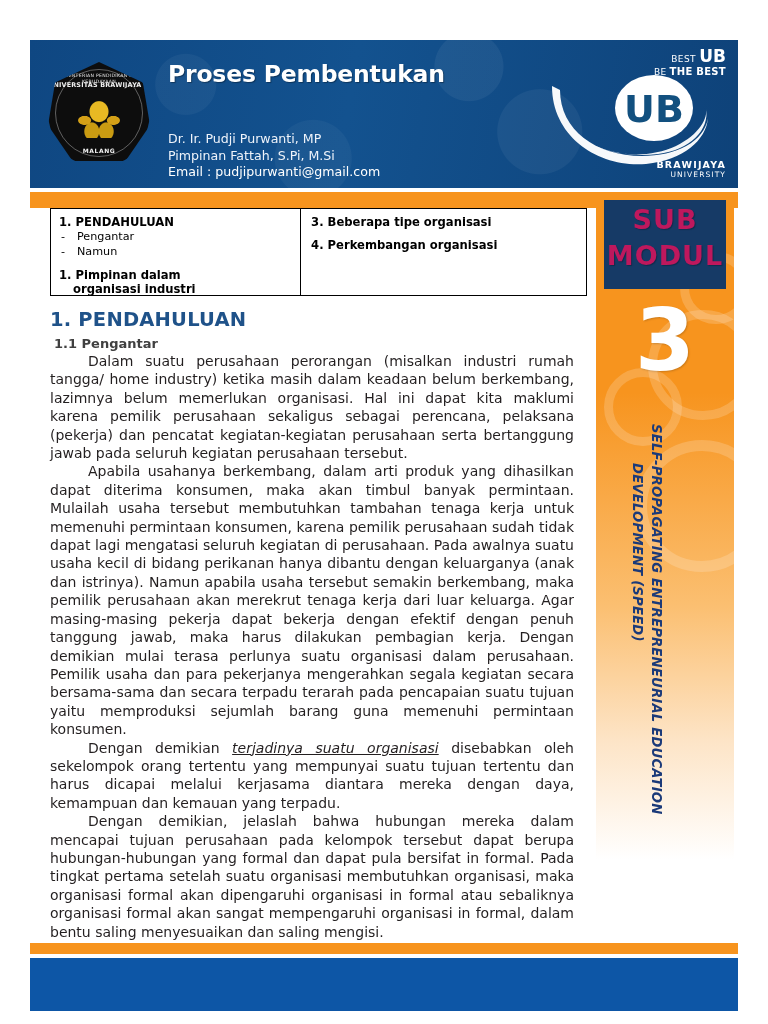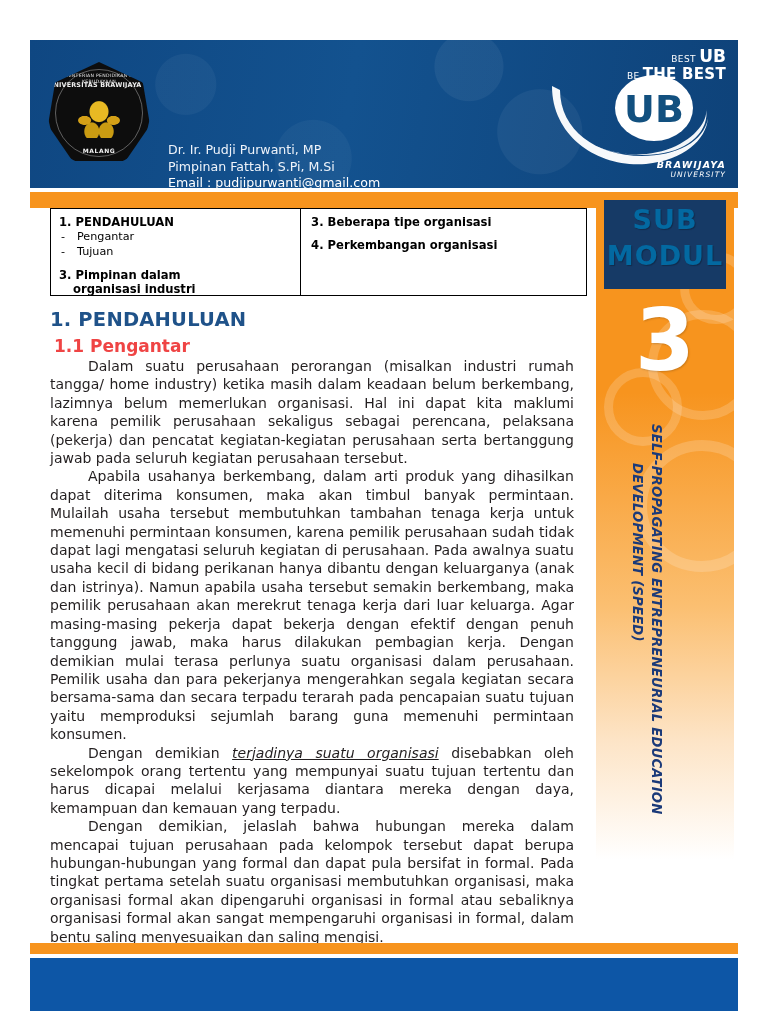--- a/index.html
+++ b/index.html
@@ -99,21 +99,21 @@
     color: #ffffff;
     font-size: 23.5px;
     font-weight: bold;
     line-height: 29px;
     letter-spacing: -0.2px;
     text-shadow: 1px 1px 1px rgba(0,0,0,0.35);
   }
   .header-authors {
     position: absolute;
     left: 138px;
-    top: 102px;
+    top: 91px;
     width: 400px;
     color: #eef3fa;
     font-size: 12.6px;
     line-height: 16.5px;
   }
   .header-authors .email {
     font-weight: normal;
     color: #ffffff;
   }
 
@@ -129,29 +129,28 @@
     position: absolute;
     right: 12px;
     top: 8px;
     color: #ffffff;
     text-align: right;
     line-height: 1;
   }
   .join-ub .l1 { font-size: 9px; letter-spacing: 0.4px; }
   .join-ub .l1 b { font-size: 17px; font-weight: bold; letter-spacing: 0px; }
   .join-ub .l2 { font-size: 9px; margin-top: 2px; letter-spacing: 0.3px;}
-  .join-ub .l2 b { font-size: 15px; font-weight: bold; }
+  .join-ub .l2 b { font-size: 10px; font-weight: bold; }
   .brawijaya-univ {
     position: absolute;
     right: 12px;
     bottom: 8px;
     color: #ffffff;
     text-align: right;
     line-height: 10px;
-    font-style: italic;
   }
   .brawijaya-univ .b1 { font-size: 9.5px; font-weight: bold; letter-spacing: 1.2px; }
   .brawijaya-univ .b2 { font-size: 7.5px; letter-spacing: 1.1px; }
 
   
   .orange-bar-top {
     position: absolute;
     left: 30px;
     top: 192px;
     width: 708px;
@@ -187,21 +186,21 @@
     height: 89px;
     background: #163a66;
     z-index: 3;
   }
   .sub-modul-text {
     position: absolute;
     left: 8px;
     top: 10px;
     width: 122px;
     text-align: center;
-    color: #0369a1;
+    color: #be185d;
     font-size: 27px;
     font-weight: bold;
     line-height: 36px;
     letter-spacing: 1px;
     z-index: 4;
     text-shadow: 1px 1px 1px rgba(0,0,0,0.25);
   }
   .modul-number {
     position: absolute;
     left: 8px;
@@ -291,22 +290,22 @@
   }
   .sec-title {
     color: #1f5289;
     font-size: 19.5px;
     font-weight: bold;
     letter-spacing: 0.2px;
     margin: 0 0 5px 0;
     font-family: "DejaVu Sans", sans-serif;
   }
   .sub-title {
-    color: #ef4444;
-    font-size: 17px;
+    color: #404040;
+    font-size: 13px;
     font-weight: bold;
     margin: 0 0 1px 4px;
   }
   p.body {
     margin: 0;
     color: #231f20;
     font-size: 14px;
     line-height: 18.4px;
     text-align: justify;
     text-indent: 38px;
@@ -341,20 +340,21 @@
     <div class="seal-body">
       <div class="seal-ring"></div>
       <div class="seal-top-text">KEMENTERIAN PENDIDIKAN DAN KEBUDAYAAN</div>
       <div class="seal-mid-text">UNIVERSITAS BRAWIJAYA</div>
       <div class="seal-figure"></div>
       <div class="seal-bottom-text">MALANG</div>
     </div>
   </div>
 
   <div class="header-title">
+    <div>Proses Pembentukan</div>
   </div>
 
   <div class="header-authors">
     <div>Dr. Ir. Pudji Purwanti, MP</div>
     <div>Pimpinan Fattah, S.Pi, M.Si</div>
     <div class="email">Email : pudjipurwanti@gmail.com</div>
   </div>
 
   <div class="ub-logo">
     <svg width="190" height="140" viewBox="0 0 190 140">
@@ -395,24 +395,24 @@
 
 <div class="toc">
   <div class="toc-col left">
     <div class="toc-h">1. PENDAHULUAN</div>
     <div class="toc-sub">
       <span class="dash">-</span>
       <span>Pengantar</span>
     </div>
     <div class="toc-sub">
       <span class="dash">-</span>
-      <span>Tujuan</span>
+      <span>Namun</span>
     </div>
     <div class="toc-gap"></div>
-    <div class="toc-h">3. Pimpinan dalam</div>
+    <div class="toc-h">1. Pimpinan dalam</div>
     <div class="toc-h toc-h2line">organisasi industri</div>
   </div>
   <div class="toc-col right">
     <div class="toc-h">3. Beberapa tipe organisasi</div>
     <div class="toc-gap"></div>
     <div class="toc-h">4. Perkembangan organisasi</div>
   </div>
 </div>
 
 <div class="content">

